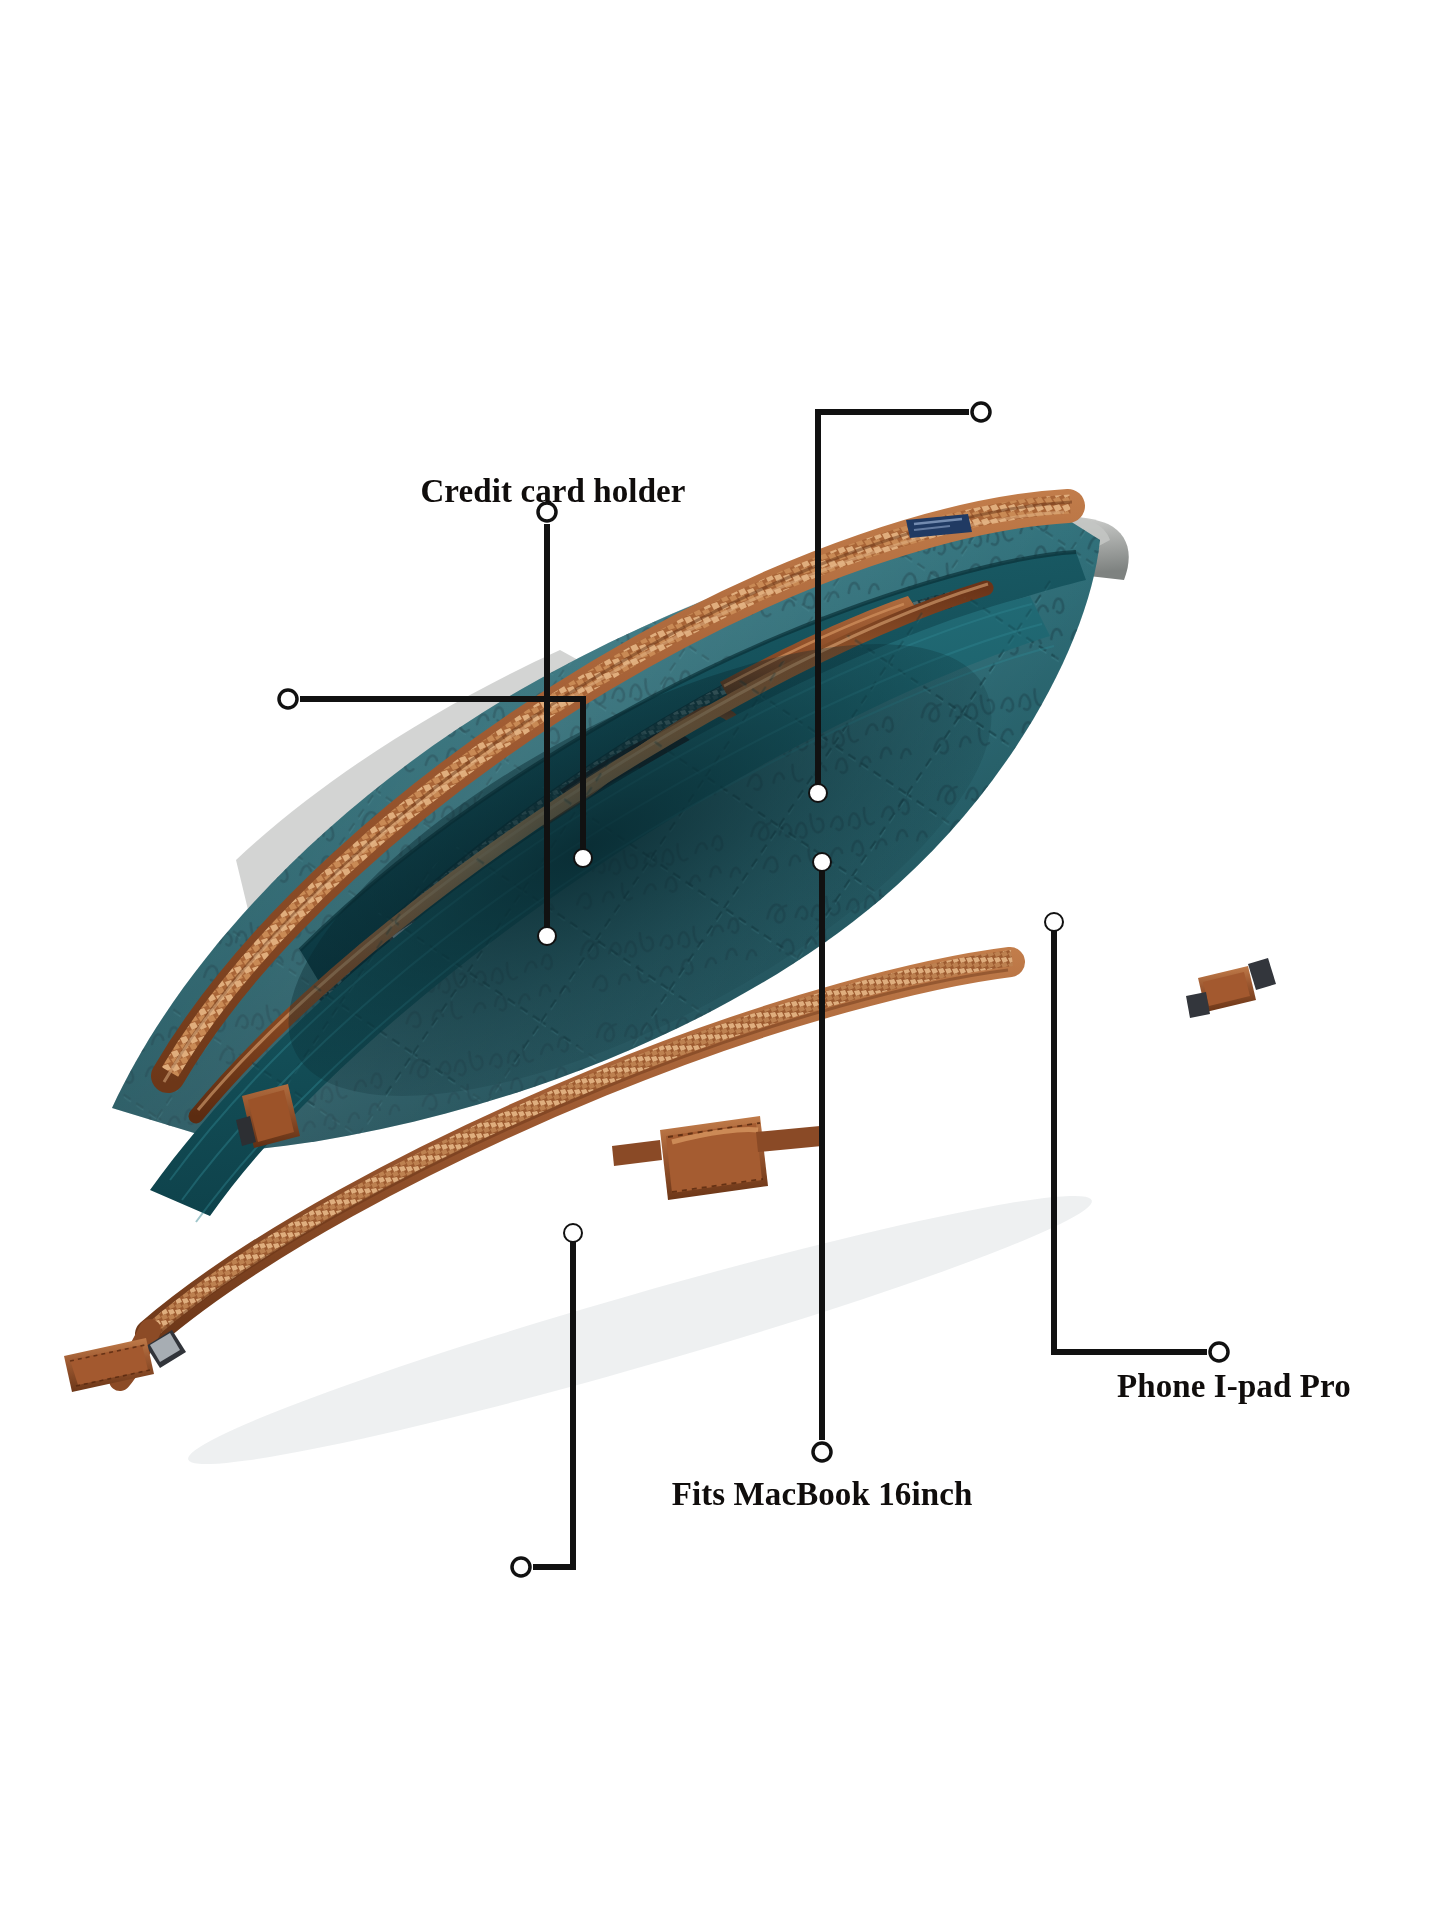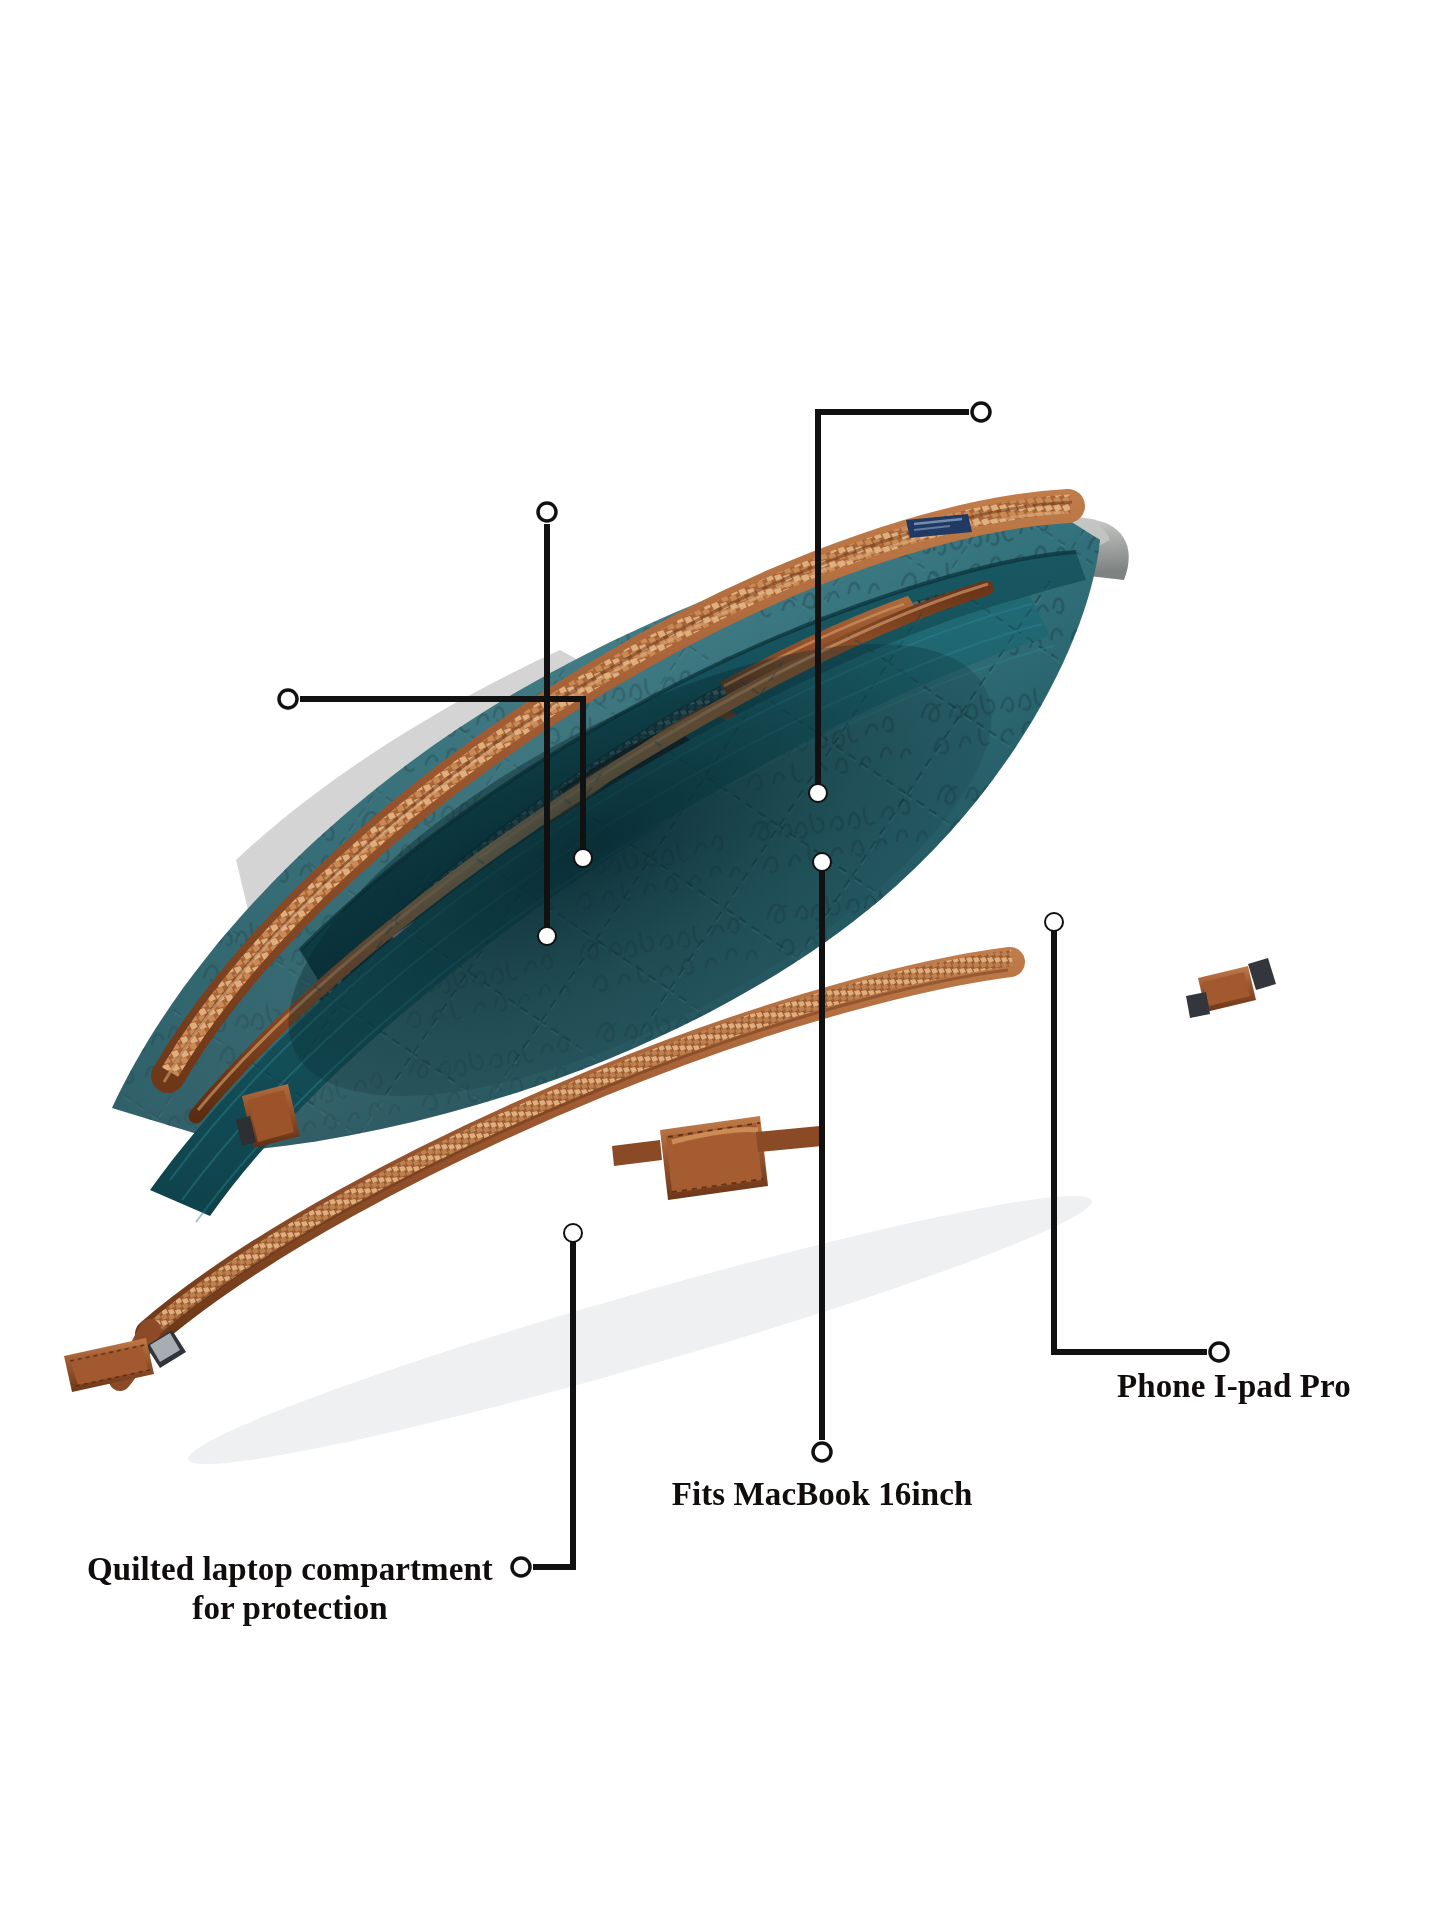--- a/index.html
+++ b/index.html
@@ -343,22 +343,21 @@
         <circle cx="1054" cy="922" r="9" fill="#ffffff" stroke="#111111" stroke-width="2"></circle>
         <circle cx="1219" cy="1352" r="9" fill="#ffffff" stroke="#111111" stroke-width="3.5"></circle>
         <circle cx="822" cy="862" r="9" fill="#ffffff" stroke="#111111" stroke-width="2"></circle>
         <circle cx="822" cy="1452" r="9" fill="#ffffff" stroke="#111111" stroke-width="3.5"></circle>
         <circle cx="573" cy="1233" r="9" fill="#ffffff" stroke="#111111" stroke-width="2"></circle>
         <circle cx="521" cy="1567" r="9" fill="#ffffff" stroke="#111111" stroke-width="3.5"></circle>
       </g>
   </svg>
 
 
+  <div class="lbl c" id="lbl-credit-card-holder" style="top: 472px; left: 0px; width: 1106px;">Credit card holder</div>
 
 
   <div class="lbl l" id="lbl-fits-ipad-pro" style="top: 1367px; left: 1117px;">Phone I-pad Pro</div>
 
   <div class="lbl c" id="lbl-fits-macbook-16inch" style="top: 1475px; left: 0px; width: 1644px;">Fits MacBook 16inch</div>
 
-  <div class="lbl c" id="lbl-quilted-laptop-compartment" style="top: 1550px; left: 0px; width: 580px;">Quilted laptop compartment
-for protection</div>
 
 </div>
 
 </body></html>

